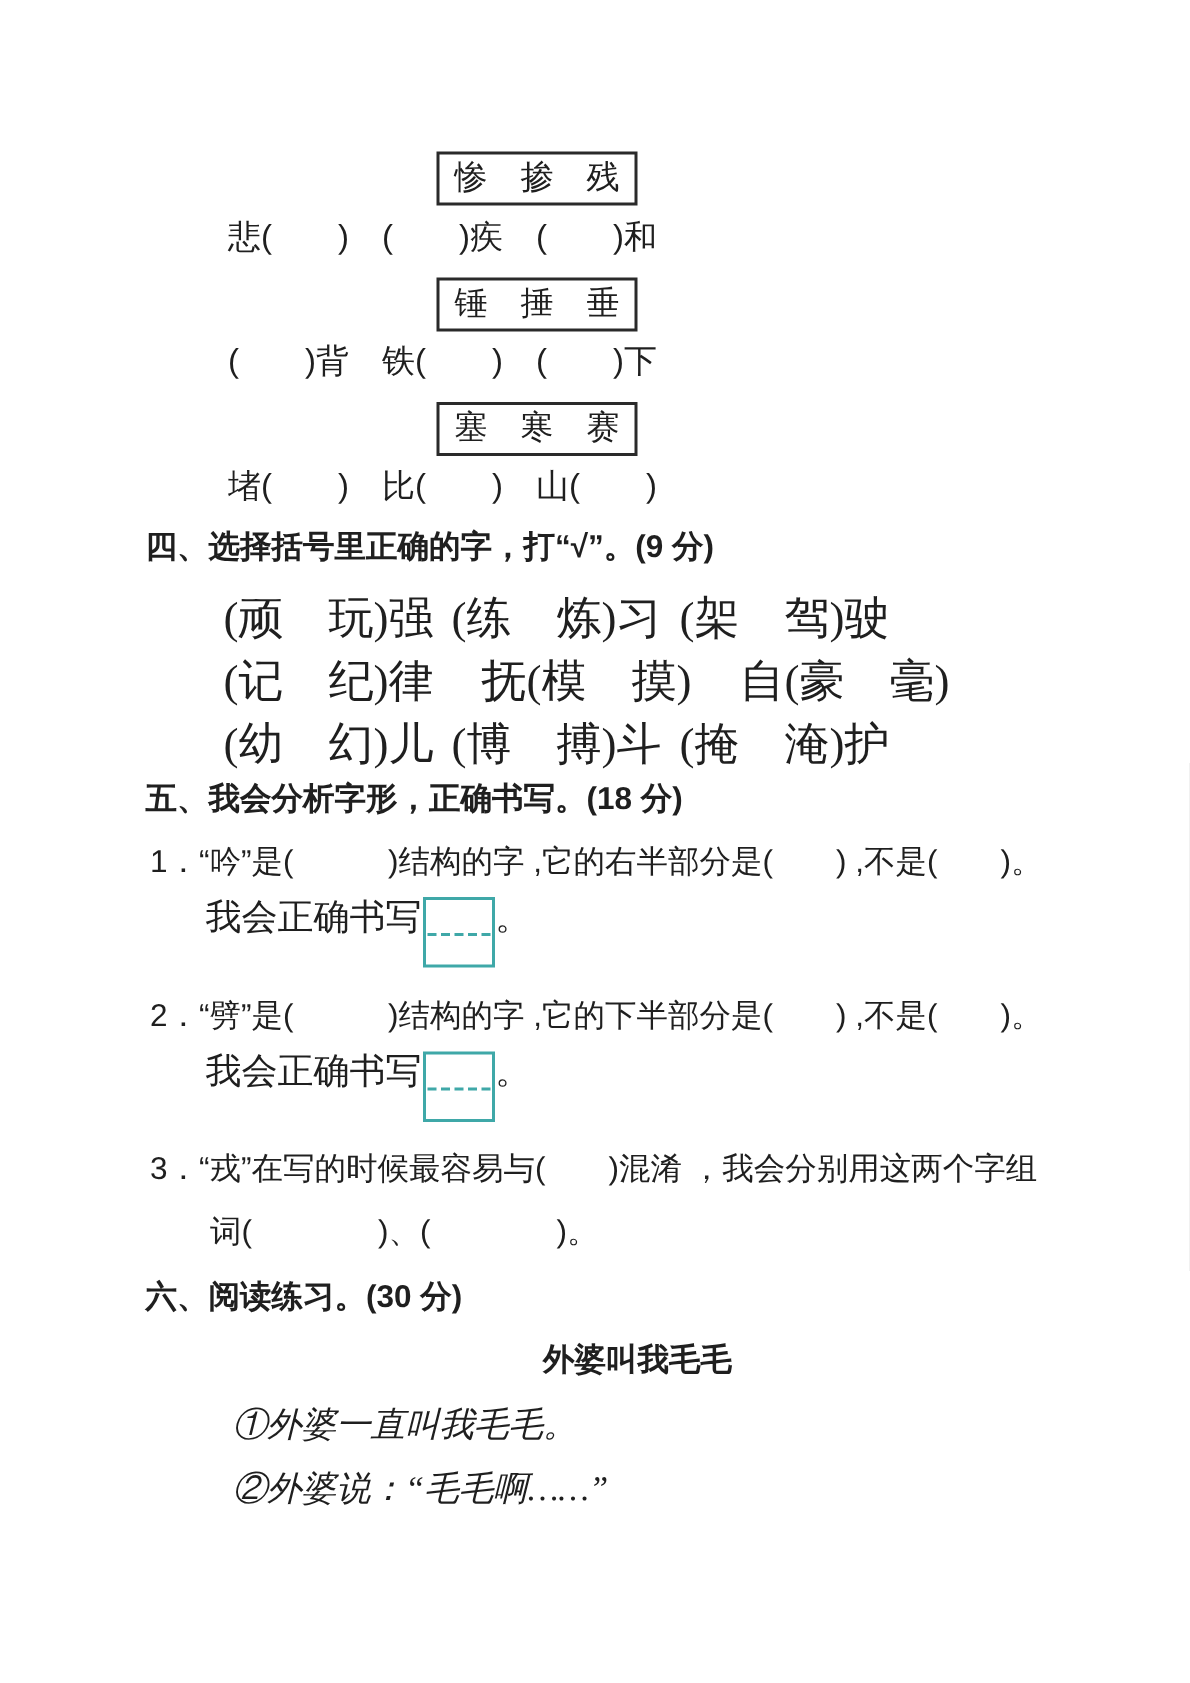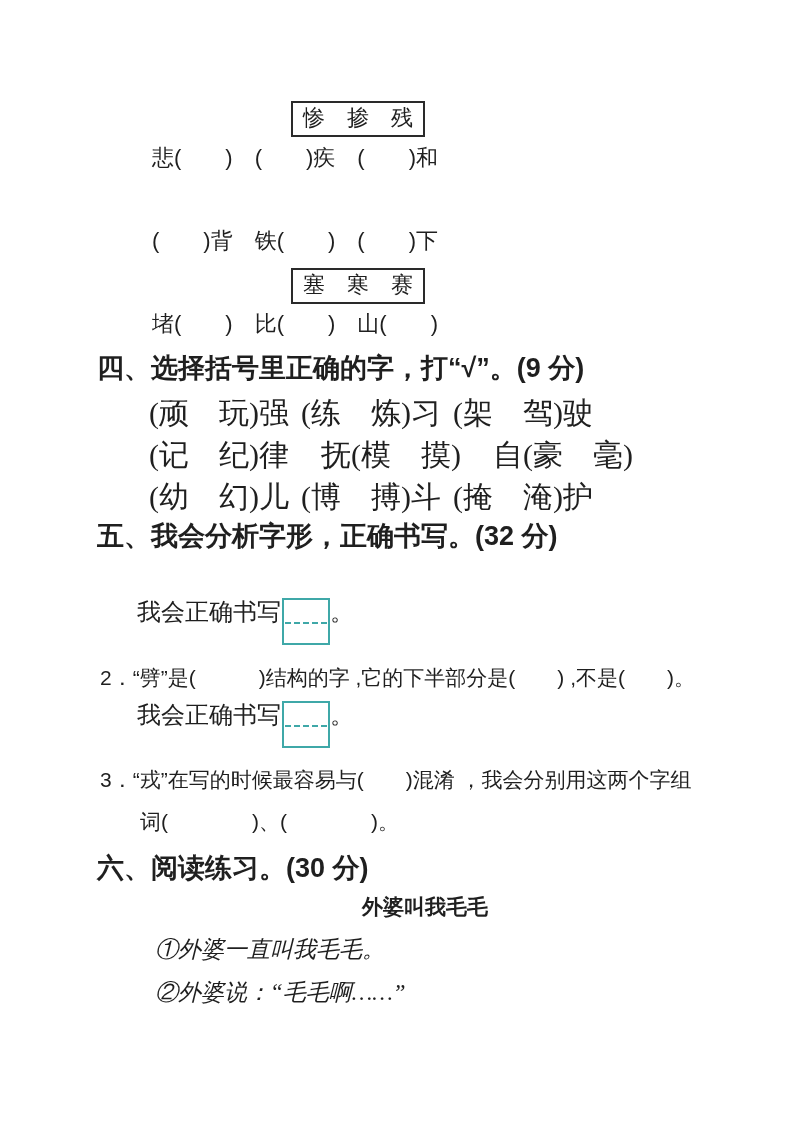--- a/index.html
+++ b/index.html
@@ -15,21 +15,21 @@
   .abs{position:absolute;white-space:pre;line-height:1.2;}
   .hei{font-family:"Liberation Sans","DejaVu Sans",sans-serif;}
   .fill-line{font-size:22px;}
   .char-box{
     border:2px solid #2a2a2a;
     padding:2px 10px 4px 10px;
     font-size:22px;
     font-family:"Liberation Serif","DejaVu Serif",serif;
     white-space:pre;
   }
-  .sec-header{font-size:27px;font-weight:bold;}
+  .sec-header{font-size:21px;font-weight:bold;}
   .s4-row{display:flex;gap:12px;font-size:30px;}
   .s4-cell{white-space:pre;}
   .s4-cell .opt{font-family:"Liberation Serif","DejaVu Serif",serif;}
   .q-item{font-size:21px;}
   .write-row{display:flex;align-items:flex-start;font-size:24px;}
   .write-row .label{padding-bottom:2px;}
   .write-box{
     width:44px;height:43px;
     border:2px solid #3fa8a8;
     position:relative;
@@ -45,20 +45,21 @@
   .passage-p{font-size:23px;font-style:italic;font-family:"Liberation Serif","DejaVu Serif",serif;}
 </style>
 </head>
 <body>
 
 <div class="page">
 
   <div class="abs char-box" style="top:101px;left:291px;">惨　掺　残</div>
   <div class="abs fill-line hei" style="top:145px;left:152px;">悲(　　)　(　　)疾　(　　)和</div>
 
+  <div class="abs char-box" style="top:185px;left:291px;">锤　捶　垂</div>
   <div class="abs fill-line hei" style="top:228px;left:152px;">(　　)背　铁(　　)　(　　)下</div>
 
   <div class="abs char-box" style="top:268px;left:291px;">塞　寒　赛</div>
   <div class="abs fill-line hei" style="top:311px;left:152px;">堵(　　)　比(　　)　山(　　)</div>
 
   <div class="abs sec-header hei" style="top:352px;left:97px;">四、选择括号里正确的字，打“√”。(9 分)</div>
 
   <div class="abs s4-row" style="top:395px;left:149px;">
     <span class="s4-cell"><span class="hei"></span><span class="opt">(顽　玩)</span><span class="hei">强</span></span>
     <span class="s4-cell"><span class="hei"></span><span class="opt">(练　炼)</span><span class="hei">习</span></span>
@@ -70,22 +71,23 @@
     <span class="s4-cell"><span class="hei">抚</span><span class="opt">(模　摸)</span><span class="hei"></span></span>
     <span class="s4-cell"><span class="hei">自</span><span class="opt">(豪　毫)</span><span class="hei"></span></span>
   </div>
 
   <div class="abs s4-row" style="top:479px;left:149px;">
     <span class="s4-cell"><span class="hei"></span><span class="opt">(幼　幻)</span><span class="hei">儿</span></span>
     <span class="s4-cell"><span class="hei"></span><span class="opt">(博　搏)</span><span class="hei">斗</span></span>
     <span class="s4-cell"><span class="hei"></span><span class="opt">(掩　淹)</span><span class="hei">护</span></span>
   </div>
 
-  <div class="abs sec-header hei" style="top:520px;left:97px;">五、我会分析字形，正确书写。(32 分)</div>
+  <div class="abs sec-header hei" style="top:520px;left:97px;">五、我会分析字形，正确书写。(18 分)</div>
 
+  <div class="abs q-item hei" style="top:562px;left:100px;">1．“吟”是(　　　)结构的字 ,它的右半部分是(　　) ,不是(　　)。</div>
 
   <div class="abs write-row" style="top:598px;left:137px;">
     <span class="label hei">我会正确书写</span>
     <span class="write-box"><span class="midline"></span></span>
     <span class="period hei">。</span>
   </div>
 
   <div class="abs q-item hei" style="top:665px;left:100px;">2．“劈”是(　　　)结构的字 ,它的下半部分是(　　) ,不是(　　)。</div>
 
   <div class="abs write-row" style="top:701px;left:137px;">

